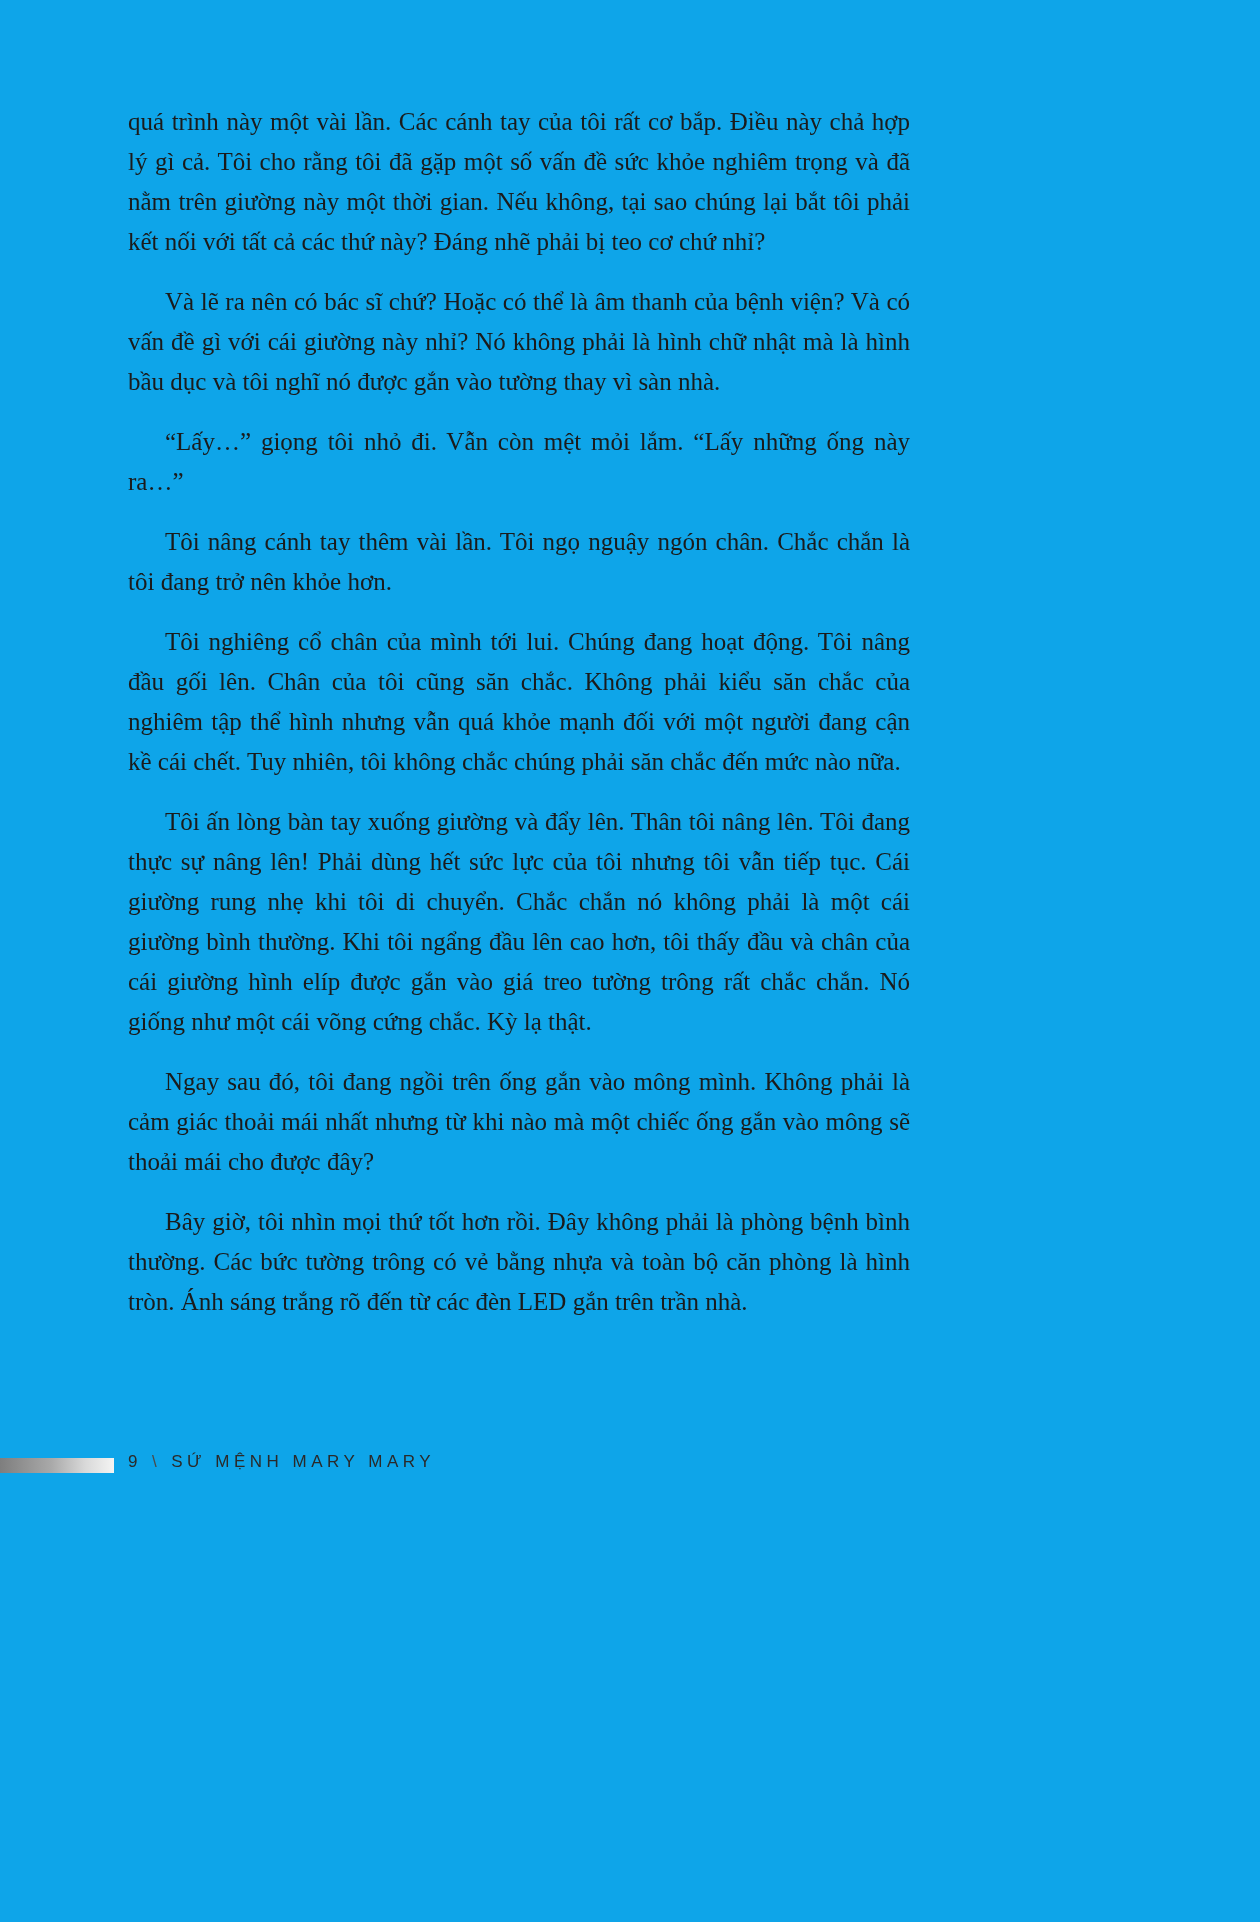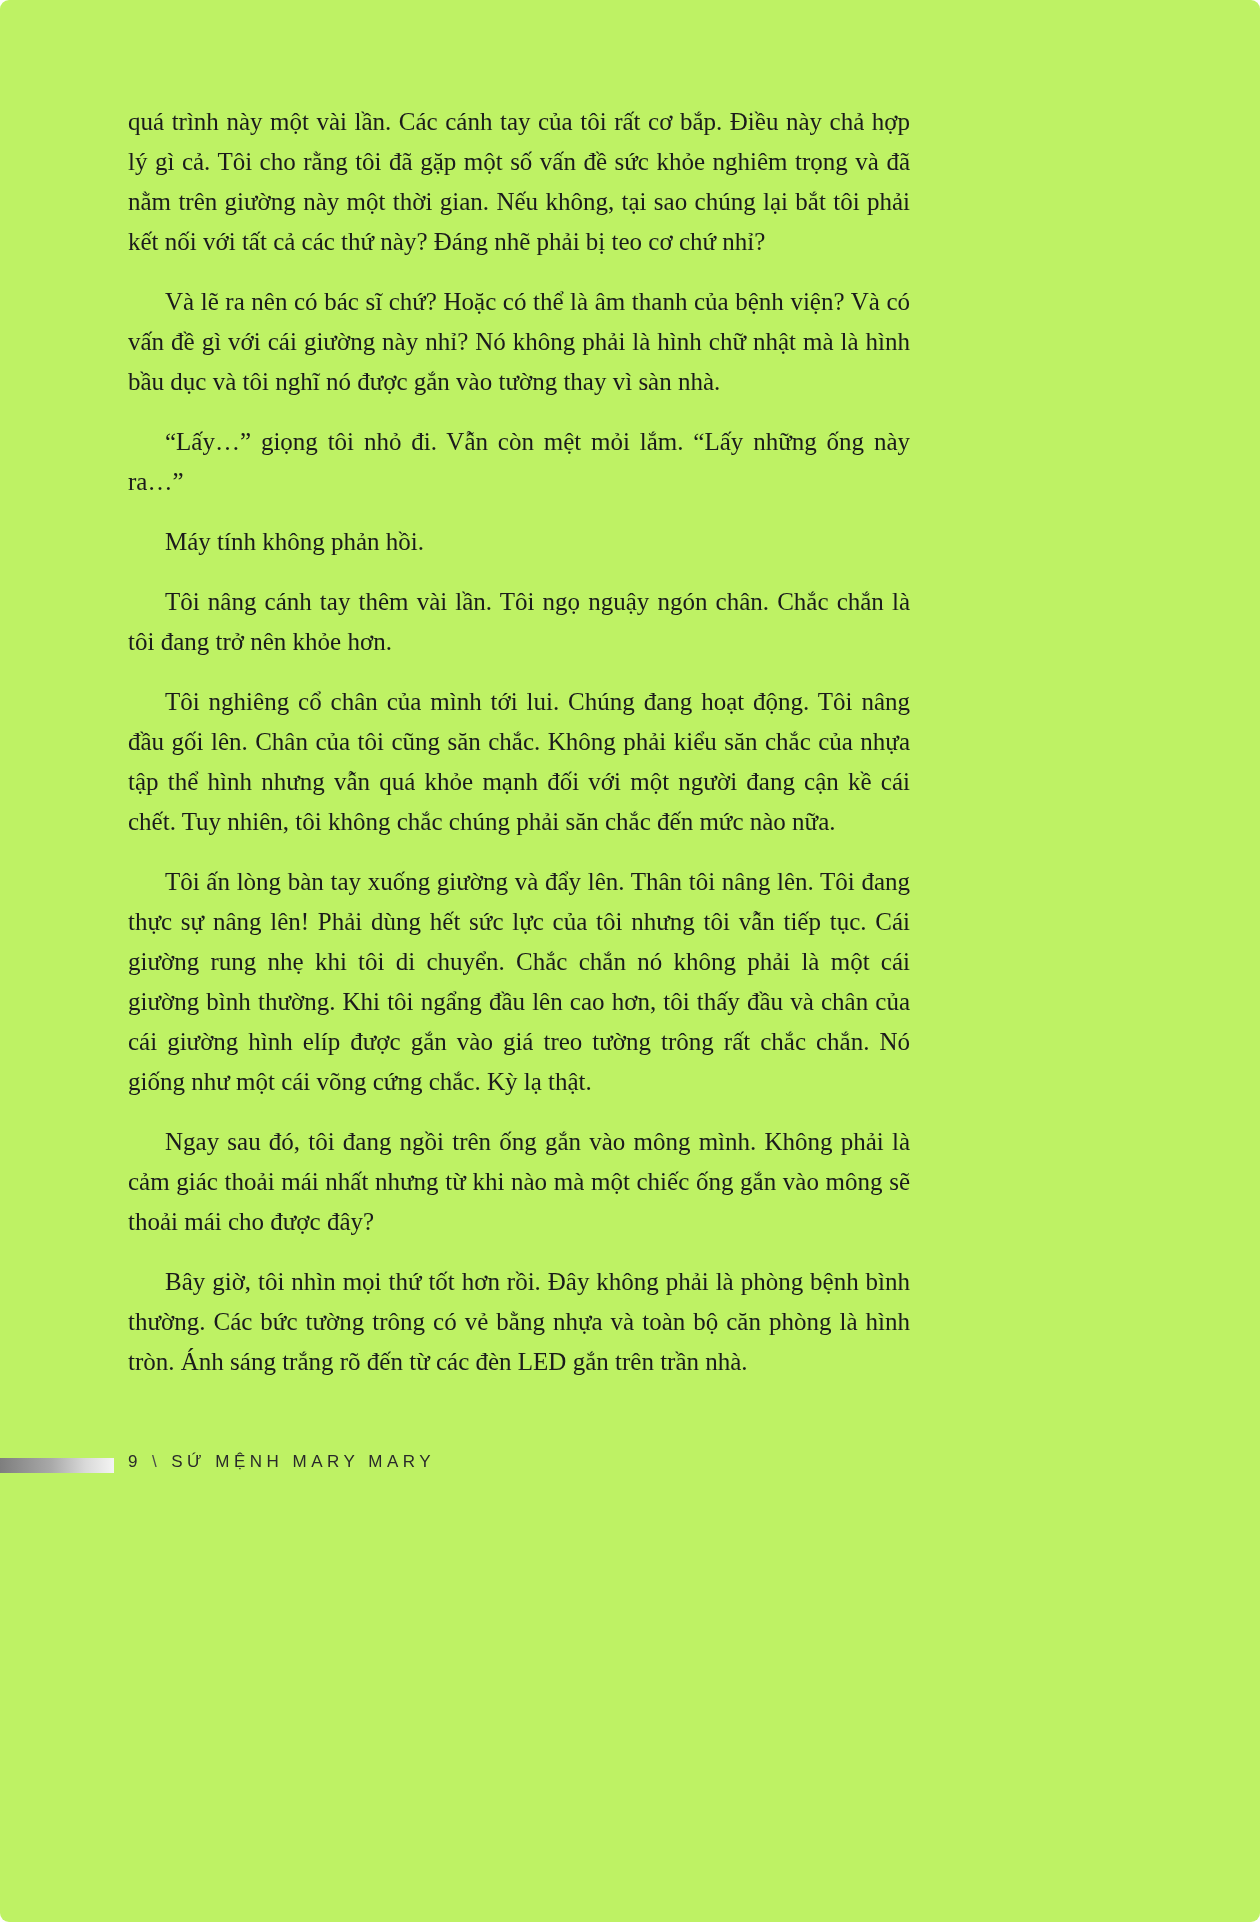--- a/index.html
+++ b/index.html
@@ -7,22 +7,21 @@
   body {
     background: #fdfdfc;
     font-family: "Liberation Serif", serif;
     color: #1b1b1b;
     position: relative;
     overflow: hidden;
   }
   .page {
     position: absolute;
     inset: 0;
-    background: #bef264;
-    border-radius: 9px;
+    background: #0ea5e9;
   }
   .text-block {
     position: absolute;
     left: 128px;
     top: 102px;
     width: 782px;
   }
   .para {
     font-size: 25px;
     line-height: 40px;
@@ -60,23 +59,22 @@
 </style>
 </head>
 <body>
 
 <div class="page">
 
   <div class="text-block">
     <p class="para">quá trình này một vài lần. Các cánh tay của tôi rất cơ bắp. Điều này chả hợp lý gì cả. Tôi cho rằng tôi đã gặp một số vấn đề sức khỏe nghiêm trọng và đã nằm trên giường này một thời gian. Nếu không, tại sao chúng lại bắt tôi phải kết nối với tất cả các thứ này? Đáng nhẽ phải bị teo cơ chứ nhỉ?</p>
     <p class="para indent">Và lẽ ra nên có bác sĩ chứ? Hoặc có thể là âm thanh của bệnh viện? Và có vấn đề gì với cái giường này nhỉ? Nó không phải là hình chữ nhật mà là hình bầu dục và tôi nghĩ nó được gắn vào tường thay vì sàn nhà.</p>
     <p class="para indent">“Lấy…” giọng tôi nhỏ đi. Vẫn còn mệt mỏi lắm. “Lấy những ống này ra…”</p>
-    <p class="para indent">Máy tính không phản hồi.</p>
     <p class="para indent">Tôi nâng cánh tay thêm vài lần. Tôi ngọ nguậy ngón chân. Chắc chắn là tôi đang trở nên khỏe hơn.</p>
-    <p class="para indent">Tôi nghiêng cổ chân của mình tới lui. Chúng đang hoạt động. Tôi nâng đầu gối lên. Chân của tôi cũng săn chắc. Không phải kiểu săn chắc của nhựa tập thể hình nhưng vẫn quá khỏe mạnh đối với một người đang cận kề cái chết. Tuy nhiên, tôi không chắc chúng phải săn chắc đến mức nào nữa.</p>
+    <p class="para indent">Tôi nghiêng cổ chân của mình tới lui. Chúng đang hoạt động. Tôi nâng đầu gối lên. Chân của tôi cũng săn chắc. Không phải kiểu săn chắc của nghiêm tập thể hình nhưng vẫn quá khỏe mạnh đối với một người đang cận kề cái chết. Tuy nhiên, tôi không chắc chúng phải săn chắc đến mức nào nữa.</p>
     <p class="para indent">Tôi ấn lòng bàn tay xuống giường và đẩy lên. Thân tôi nâng lên. Tôi đang thực sự nâng lên! Phải dùng hết sức lực của tôi nhưng tôi vẫn tiếp tục. Cái giường rung nhẹ khi tôi di chuyển. Chắc chắn nó không phải là một cái giường bình thường. Khi tôi ngẩng đầu lên cao hơn, tôi thấy đầu và chân của cái giường hình elíp được gắn vào giá treo tường trông rất chắc chắn. Nó giống như một cái võng cứng chắc. Kỳ lạ thật.</p>
     <p class="para indent">Ngay sau đó, tôi đang ngồi trên ống gắn vào mông mình. Không phải là cảm giác thoải mái nhất nhưng từ khi nào mà một chiếc ống gắn vào mông sẽ thoải mái cho được đây?</p>
     <p class="para indent">Bây giờ, tôi nhìn mọi thứ tốt hơn rồi. Đây không phải là phòng bệnh bình thường. Các bức tường trông có vẻ bằng nhựa và toàn bộ căn phòng là hình tròn. Ánh sáng trắng rõ đến từ các đèn LED gắn trên trần nhà.</p>
   </div>
 
   <div class="footer">
     <div class="footer-bar"></div>
     <div class="footer-text">
       <span class="page-num">9</span><span class="sep">\</span><span class="book-title">SỨ MỆNH MARY MARY</span>
     </div>

